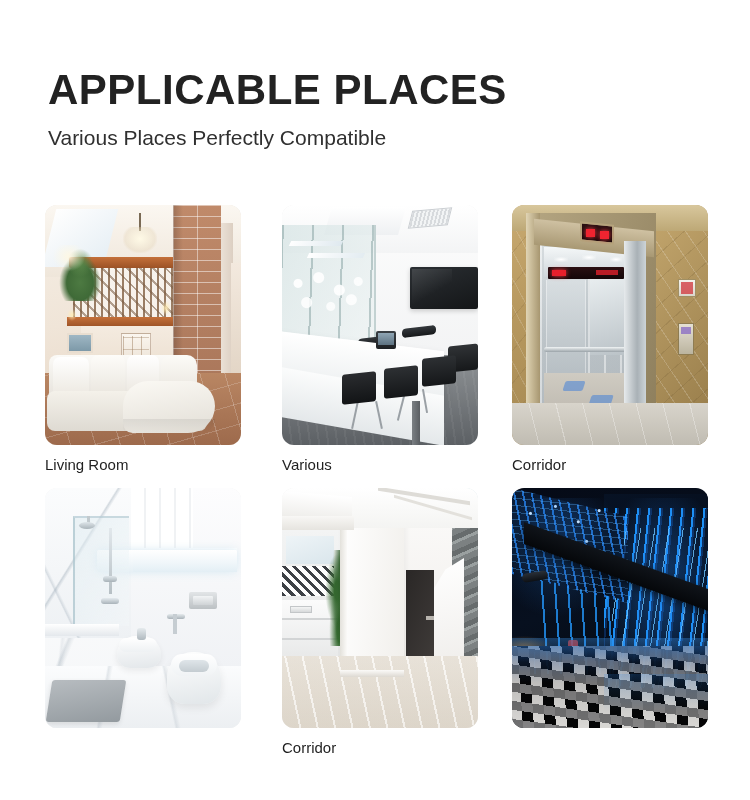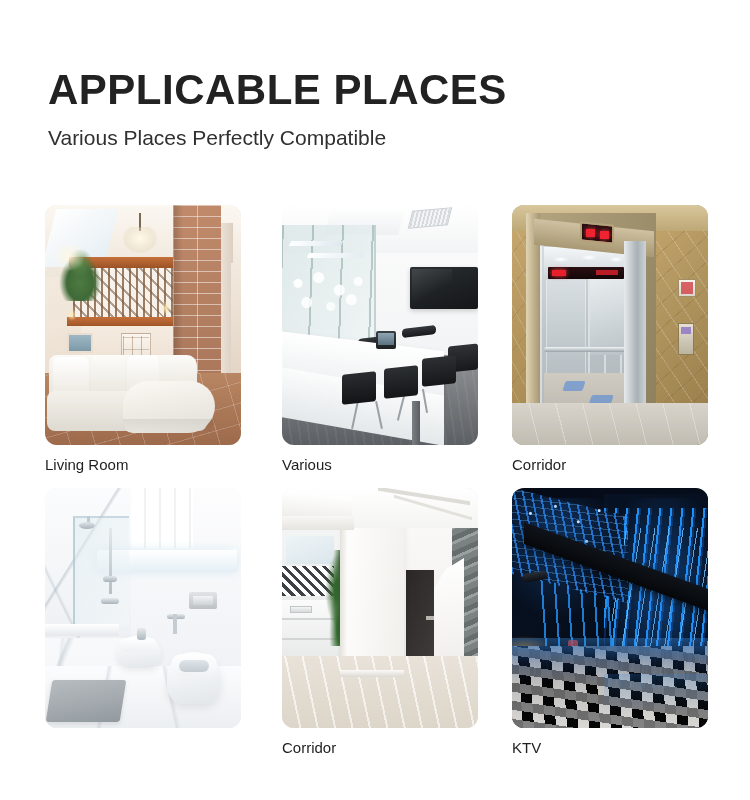--- a/index.html
+++ b/index.html
@@ -660,17 +660,16 @@
           <div class="layer kt-glow2"></div>
         <div class="layer kt-soff"></div>
         <div class="layer kt-lamp"></div>
         <div class="layer kt-amber"></div>
           <div class="layer kt-red"></div>
         <div class="layer kt-floor"></div>
           <div class="layer kt-floor-t"></div>
         <div class="layer kt-floor-gl"></div>
           <div class="layer kt-refl"></div>
       </div>
-      <div class="card-label">KTV</div>
     </div>
 
   </div>
 </div>
 
 </body></html>

